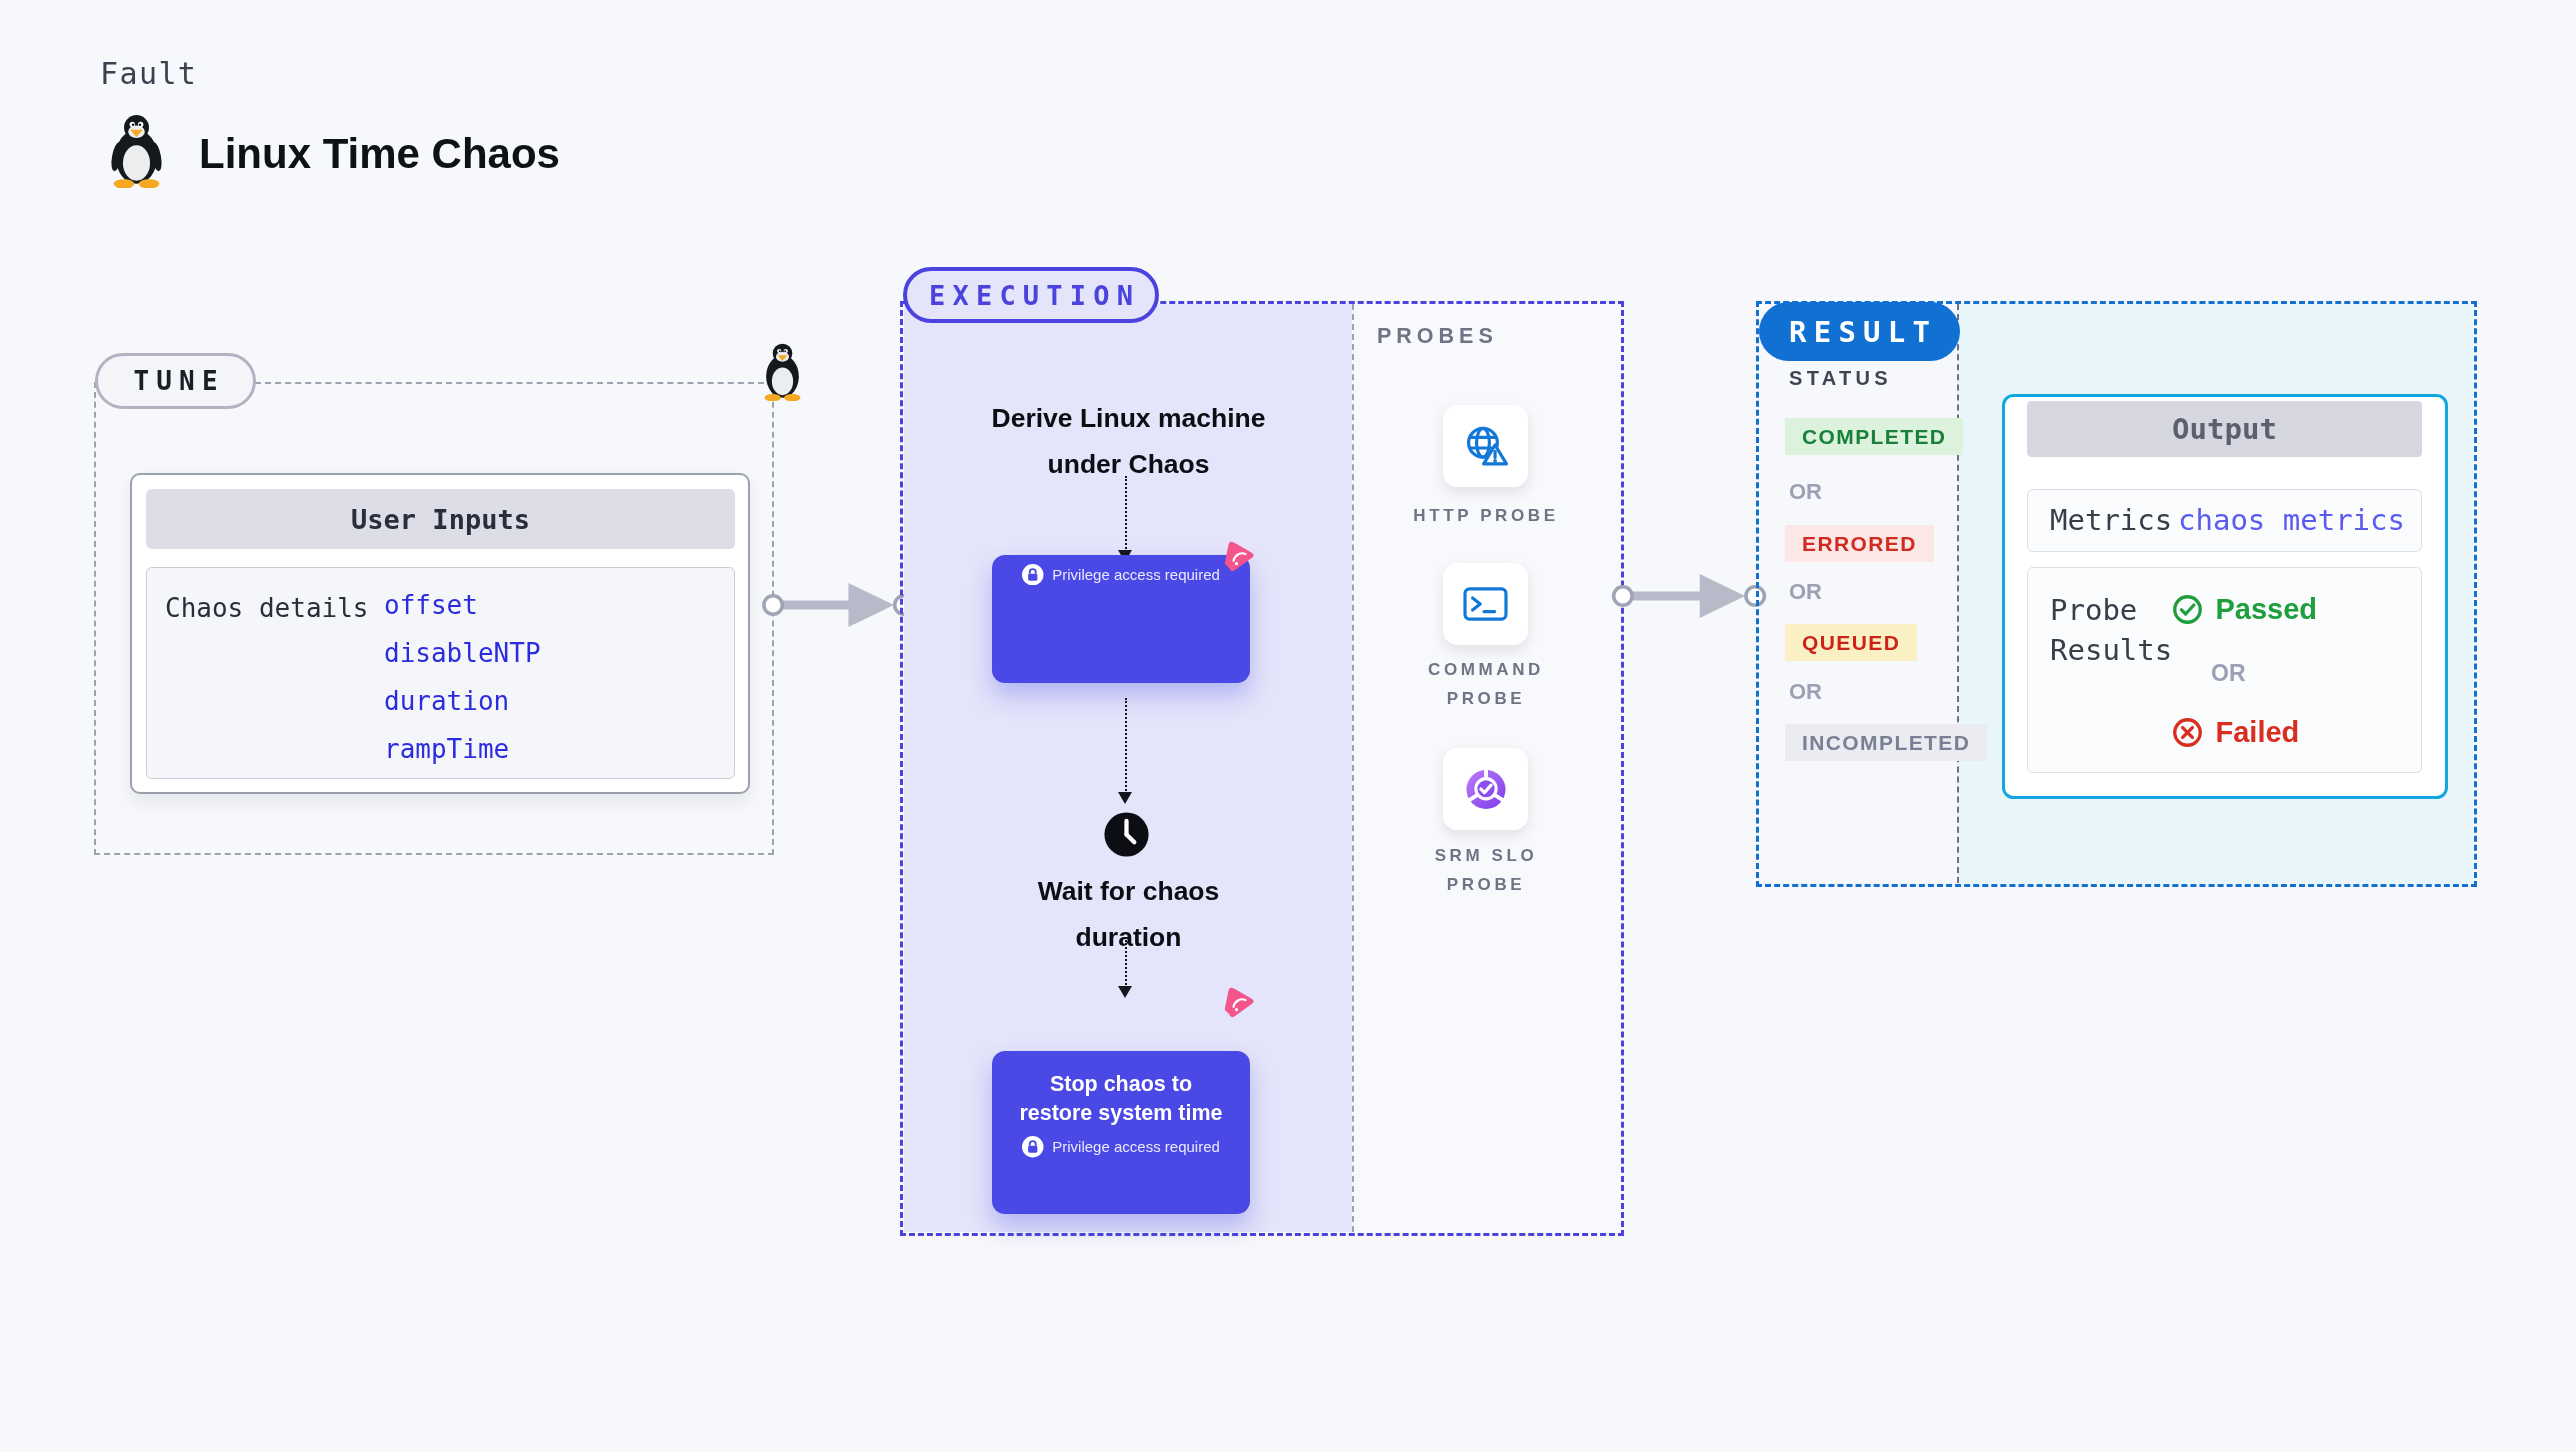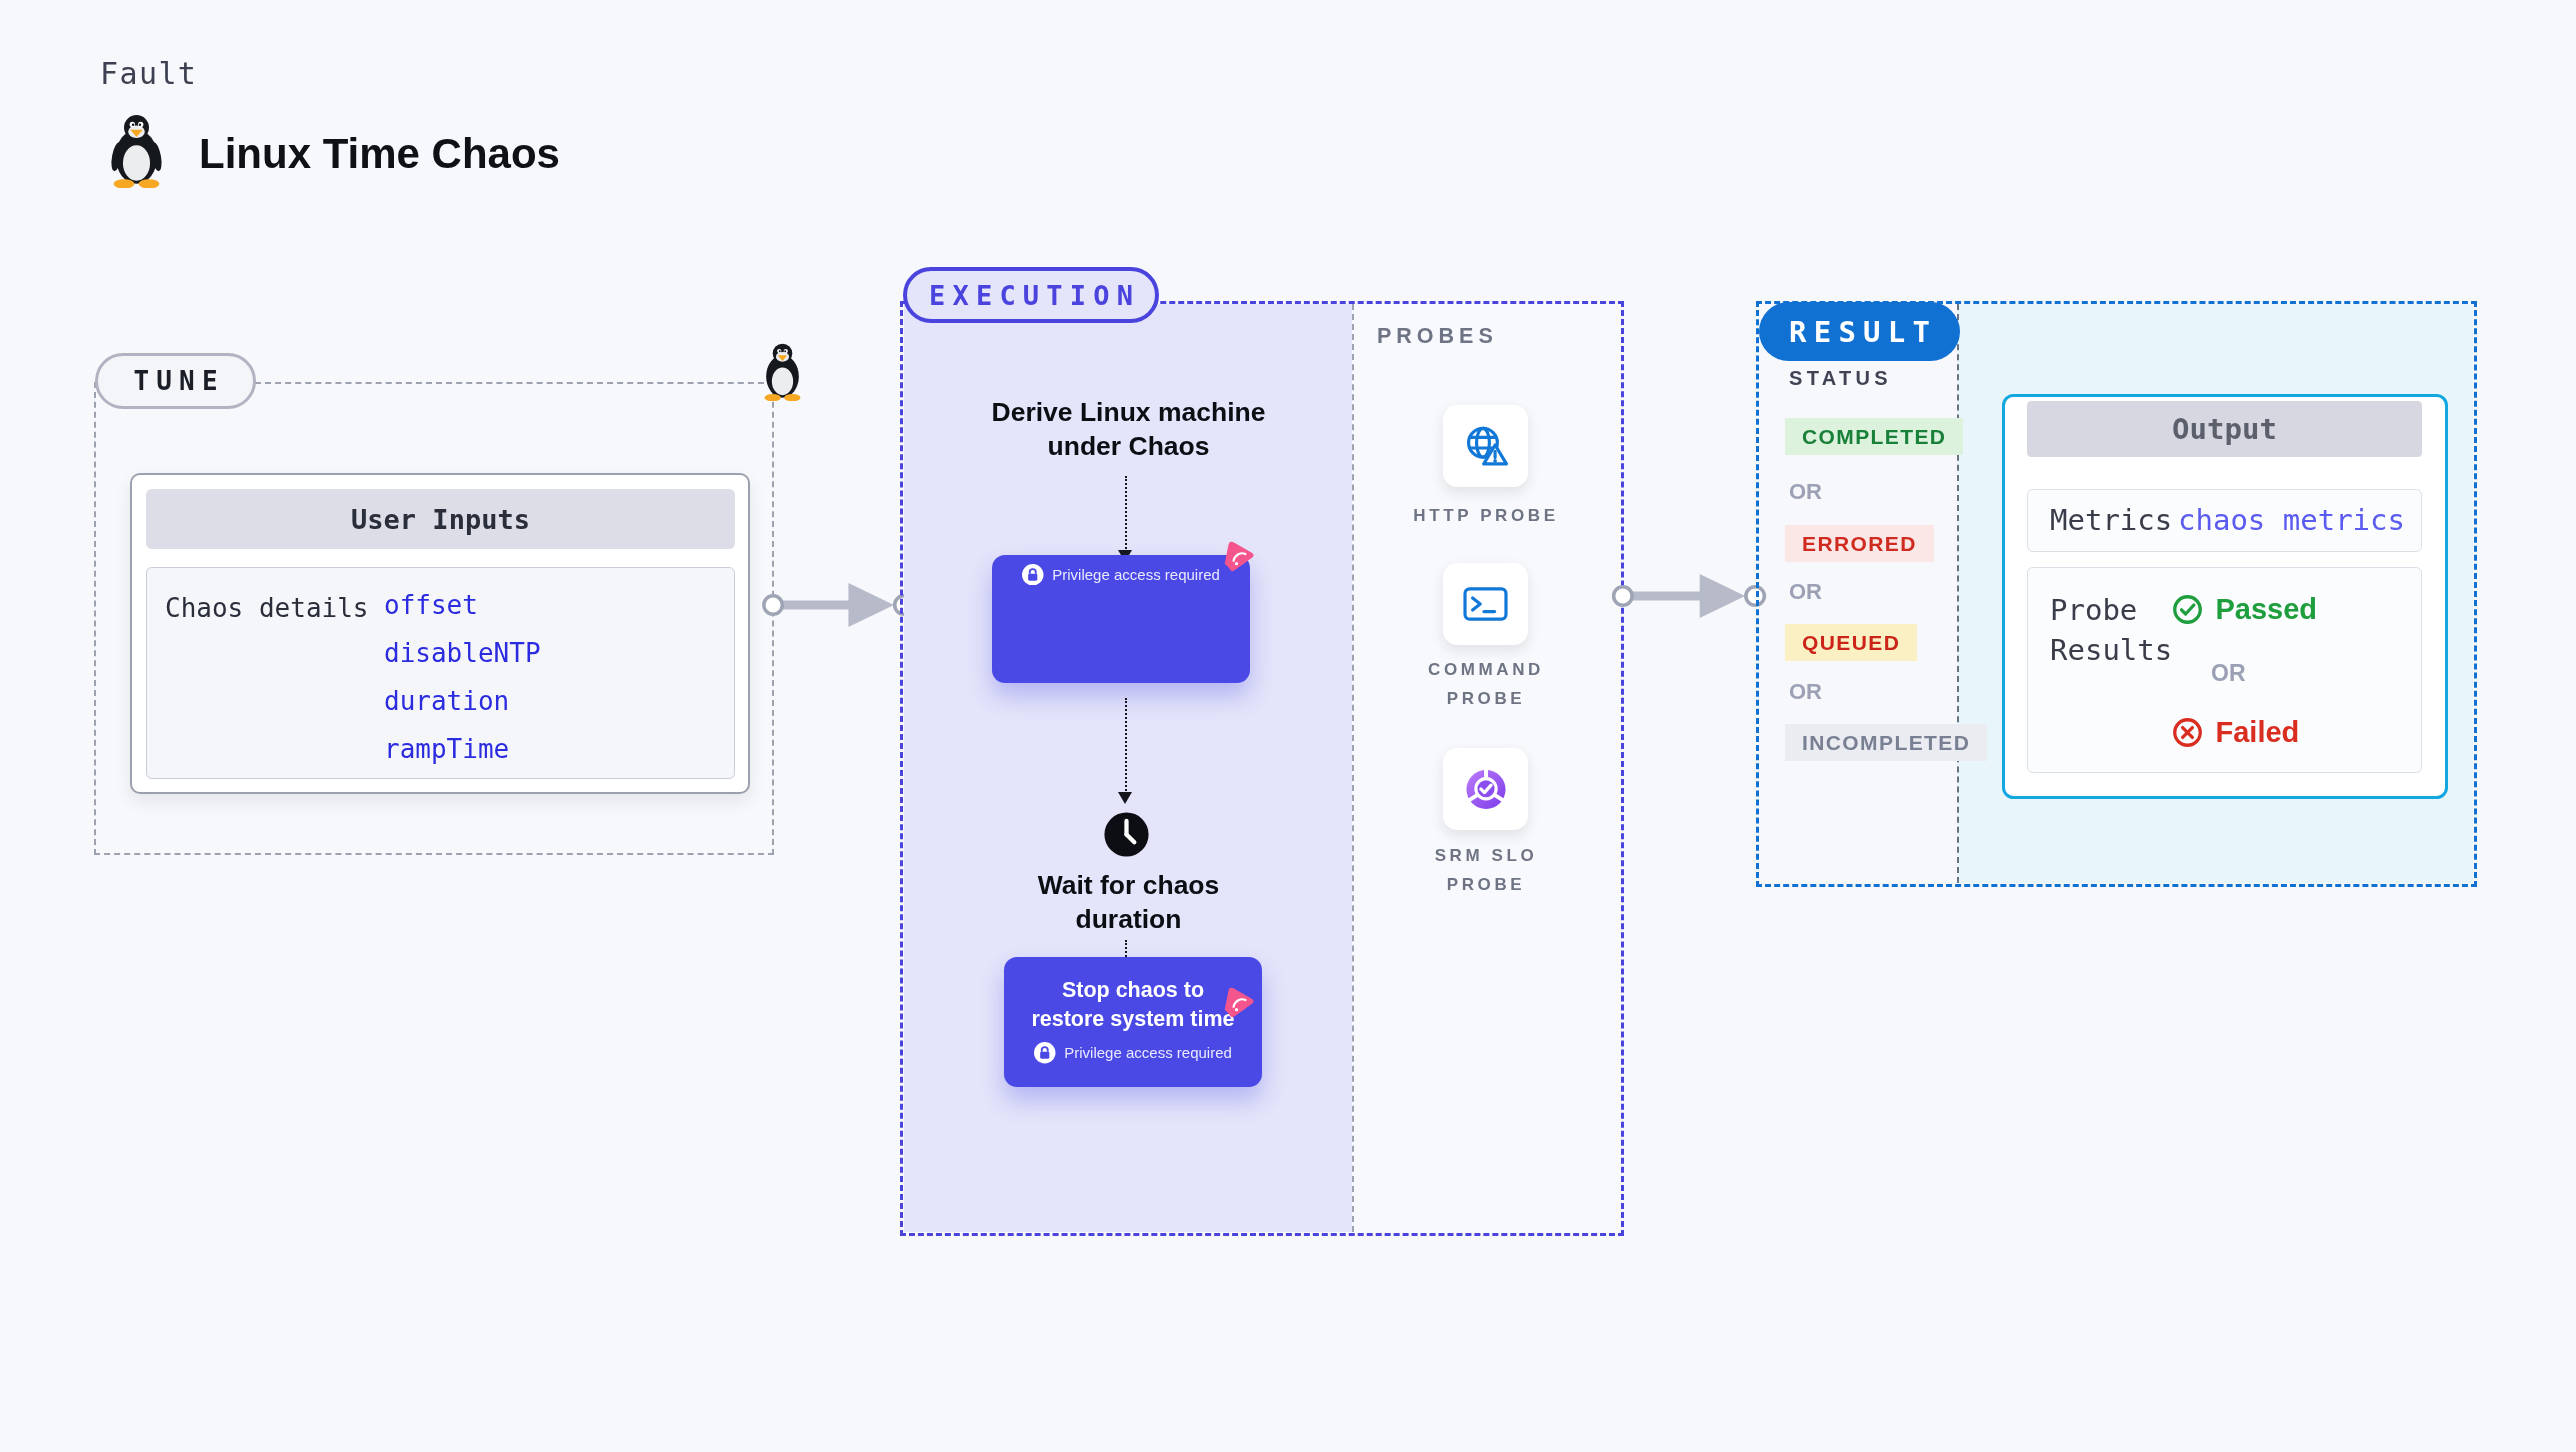--- a/index.html
+++ b/index.html
@@ -37,21 +37,21 @@
   .chaos-label{left:165px;top:593px;font-size:26px;color:#2A2E3B;}
   .tune-link{left:384px;font-size:26px;color:var(--link_blue);cursor:pointer;}
 
   
   .exec-box{left:900px;top:301px;width:724px;height:935px;border:3.6px dashed var(--indigo);}
   .exec-fill{left:904px;top:304px;width:448px;height:928px;background:var(--lavender);}
   .probes-fill{left:1352px;top:304px;width:268px;height:928px;background:#F8F9FC;}
   .probes-divider{left:1352px;top:304px;height:928px;width:0;border-left:2.1px dashed var(--gray_border);}
   .exec-pill{left:903px;top:267px;width:256px;height:56px;background:var(--lavender);
              border:4.3px solid var(--indigo);font-size:27px;color:var(--indigo);}
-  .step-text{font-size:26.5px;font-weight:bold;color:#0B0E13;line-height:34px;}
+  .step-text{font-size:26.5px;font-weight:bold;color:#0B0E13;line-height:46px;}
   .dotarrow{width:0;border-left:2.9px dotted #14161B;}
   .dotarrow::after{content:"";position:absolute;bottom:-13px;left:-8.6px;
                    border:7.2px solid transparent;border-top:12px solid #14161B;}
   .chaos-card{width:258px;background:var(--indigo_fill);border-radius:13px;color:#fff;
               box-shadow:0 13px 23px rgba(70,73,227,.30);}
   .chaos-card .body{font-weight:bold;text-align:center;line-height:26px;}
   .lock-row{display:flex;align-items:center;justify-content:center;gap:8.6px;margin-top:8.6px;}
   .lock-row span{font-size:15px;color:#E9E9FD;}
 
   
@@ -164,21 +164,21 @@
 <svg class="abs" style="left:1103px;top:811px;" width="47" height="47" viewBox="0 0 66 66">
   <circle cx="33" cy="33" r="31" fill="#0C0E13"></circle>
   <line x1="33" y1="33" x2="33" y2="14" stroke="#fff" stroke-width="6" stroke-linecap="round"></line>
   <line x1="33" y1="33" x2="44" y2="44" stroke="#fff" stroke-width="6" stroke-linecap="round"></line>
 </svg>
 <div class="abs step-text pre center" style="left:996px;top:868px;width:265px;">Wait for chaos
 duration</div>
 
 <div class="abs dotarrow" style="left:1125px;top:940px;height:52px;"></div>
 
-<div class="abs chaos-card" style="left:992px;top:957px;height:130px;margin-left:12px;">
+<div class="abs chaos-card" style="left:992px;top:1051px;height:163px;">
   <div class="body pre" style="font-size:21.5px;line-height:29px;margin-top:18.6px;">Stop chaos to
 restore system time</div>
   <div class="lock-row">
     <svg width="21.5" height="21.5" viewBox="0 0 30 30">
       <circle cx="15" cy="15" r="15" fill="#fff"></circle>
       <path d="M10.8 13.6 v-2.3 a4.2 4.2 0 0 1 8.4 0 v2.3" fill="none" stroke="#4B49E6" stroke-width="2.6"></path>
       <rect x="8.6" y="13.6" width="12.8" height="9.6" rx="2" fill="#4B49E6"></rect>
     </svg>
     <span>Privilege access required</span>
   </div>

